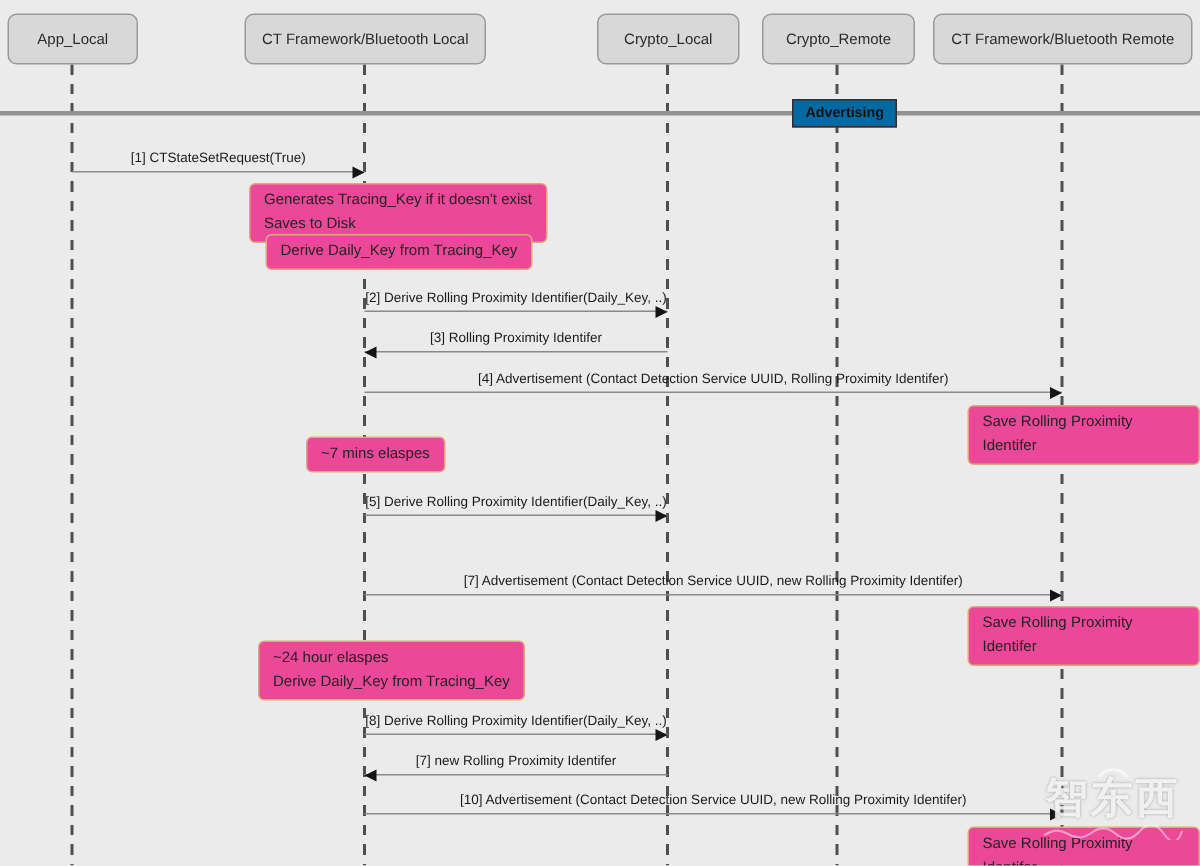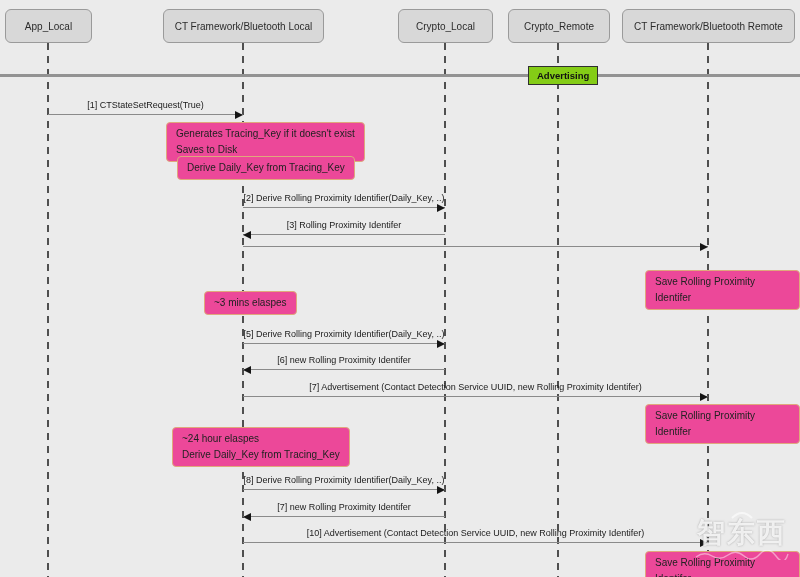--- a/index.html
+++ b/index.html
@@ -22,21 +22,21 @@
   
   .lifeline{
     position:absolute;top:43px;height:534px;width:2px;
     background:repeating-linear-gradient(to bottom,#4f4f4f 0 7px,transparent 7px 13px);
   }
 
   
   .divider{position:absolute;left:0;right:0;top:74px;height:3px;background:#929292;}
   .divider-label{
     position:absolute;top:66px;left:528px;
-    background:#84cc16;border:1px solid #2f2f2f;
+    background:#0369a1;border:1px solid #2f2f2f;
     font-size:9.5px;font-weight:bold;padding:3px 8px;color:#111;
   }
 
   
   .message{position:absolute;}
   .msg-label{
     display:block;text-align:center;font-size:9px;line-height:12px;
     color:#1a1a1a;white-space:nowrap;margin-bottom:3px;
   }
   .msg-line{position:relative;height:0;border-top:1px solid #8a8a8a;}
@@ -107,32 +107,29 @@
     <span class="msg-label">[2] Derive Rolling Proximity Identifier(Daily_Key, ..)</span>
     <div class="msg-line arr-r"></div>
   </div>
 
   <div class="message" style="left:243px;top:219px;width:202px">
     <span class="msg-label">[3] Rolling Proximity Identifer</span>
     <div class="msg-line arr-l"></div>
   </div>
 
   <div class="message" style="left:243px;top:246px;width:465px">
+    <span class="msg-label">[4] Advertisement (Contact Detection Service UUID, Rolling Proximity Identifer)</span>
     <div class="msg-line arr-r"></div>
   </div>
 
   <div class="message" style="left:243px;top:328px;width:202px">
     <span class="msg-label">[5] Derive Rolling Proximity Identifier(Daily_Key, ..)</span>
     <div class="msg-line arr-r"></div>
   </div>
 
-  <div class="message" style="left:243px;top:354px;width:202px">
-    <span class="msg-label">[6] new Rolling Proximity Identifer</span>
-    <div class="msg-line arr-l"></div>
-  </div>
 
   <div class="message" style="left:243px;top:381px;width:465px">
     <span class="msg-label">[7] Advertisement (Contact Detection Service UUID, new Rolling Proximity Identifer)</span>
     <div class="msg-line arr-r"></div>
   </div>
 
   <div class="message" style="left:243px;top:474px;width:202px">
     <span class="msg-label">[8] Derive Rolling Proximity Identifier(Daily_Key, ..)</span>
     <div class="msg-line arr-r"></div>
   </div>
@@ -144,21 +141,21 @@
 
   <div class="message" style="left:243px;top:527px;width:465px">
     <span class="msg-label">[10] Advertisement (Contact Detection Service UUID, new Rolling Proximity Identifer)</span>
     <div class="msg-line arr-r"></div>
   </div>
 
   <div class="note" style="left:166px;top:122px">Generates Tracing_Key if it doesn't exist
 Saves to Disk</div>
   <div class="note" style="left:177px;top:156px">Derive Daily_Key from Tracing_Key</div>
   <div class="note" style="left:645px;top:270px">Save Rolling Proximity Identifer</div>
-  <div class="note" style="left:204px;top:291px">~3 mins elaspes</div>
+  <div class="note" style="left:204px;top:291px">~7 mins elaspes</div>
   <div class="note" style="left:645px;top:404px">Save Rolling Proximity Identifer</div>
   <div class="note" style="left:172px;top:427px">~24 hour elaspes
 Derive Daily_Key from Tracing_Key</div>
   <div class="note" style="left:645px;top:551px">Save Rolling Proximity Identifer</div>
 
   <div class="watermark">
     <svg class="watermark-logo" width="26" height="12" viewBox="0 0 26 12">
       <path d="M3 10 Q13 0 23 10" fill="none" stroke="rgba(255,255,255,0.8)" stroke-width="2"></path>
     </svg>
     <div class="watermark-text">智东西</div>

